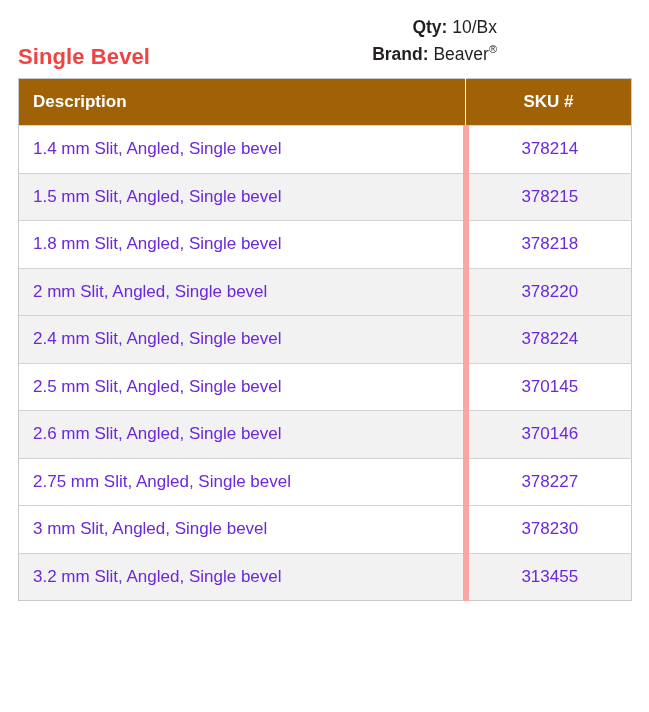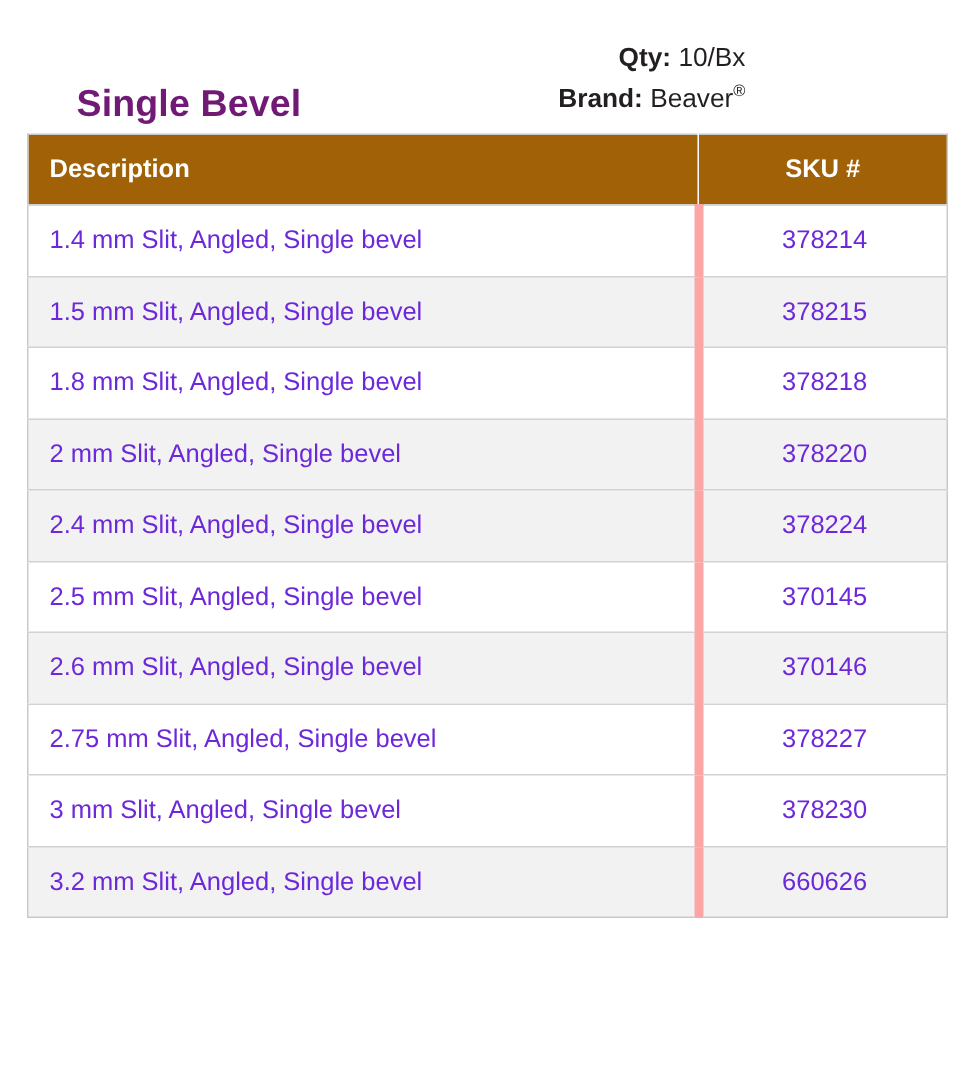--- a/index.html
+++ b/index.html
@@ -12,21 +12,21 @@
     background: #ffffff;
     font-family: "Liberation Sans", sans-serif;
     color: #231f20;
     -webkit-font-smoothing: antialiased;
   }
   .page {
     position: relative;
     width: 515px;
     height: 712px;
     box-sizing: border-box;
-    padding: 15px 18px;
+    padding: 4px 18px;
   }
   
   .header {
     position: relative;
     height: 74px;
   }
   .meta {
     position: absolute;
     right: 0;
     top: 10px;
@@ -46,25 +46,24 @@
   }
   .sup {
     font-size: 11px;
     vertical-align: super;
     line-height: 0;
   }
   .title {
     position: absolute;
     left: 0;
     top: 40px;
-    font-size: 25px;
+    font-size: 22px;
     font-weight: bold;
     letter-spacing: 0.1px;
-    color: #701a75;
-    margin-left: 33px;
+    color: #ef4444;
   }
   
   table.spec {
     width: 613px;
     border-collapse: collapse;
     table-layout: fixed;
     border: 1px solid #c9c9c9;
   }
   table.spec thead th {
     background: #a16207;
@@ -168,18 +167,18 @@
         <tr class="plain">
           <td class="desc">2.75 mm Slit, Angled, Single bevel</td>
           <td class="sku">378227</td>
         </tr>
         <tr class="plain">
           <td class="desc">3 mm Slit, Angled, Single bevel</td>
           <td class="sku">378230</td>
         </tr>
         <tr class="alt">
           <td class="desc">3.2 mm Slit, Angled, Single bevel</td>
-          <td class="sku">660626</td>
+          <td class="sku">313455</td>
         </tr>
       </tbody>
   </table>
 
 </div>
 
 </body></html>

